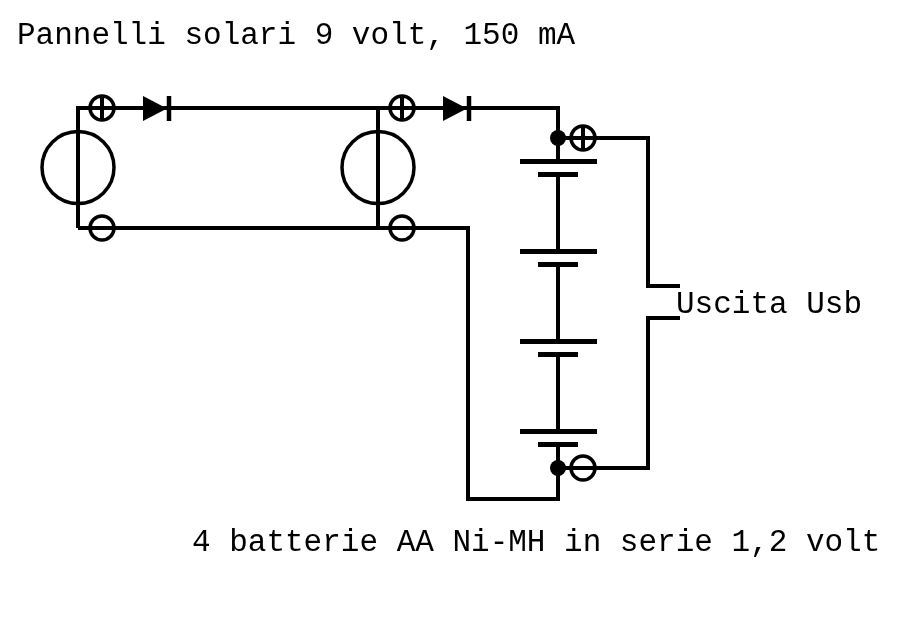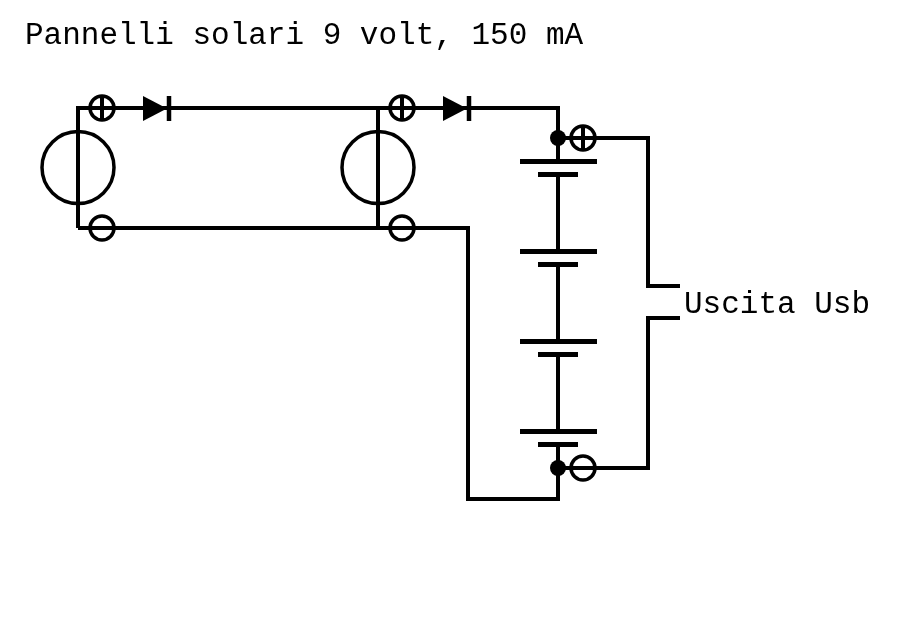--- a/index.html
+++ b/index.html
@@ -11,41 +11,41 @@
     font-family:"Liberation Mono","DejaVu Sans Mono",monospace;
     color:#000;
   }
   .txt{
     position:absolute;
     font-size:31px;
     line-height:31px;
     white-space:pre;
     letter-spacing:0;
     color:#000;
-    margin-left:8px;
   }
   #schematic{position:absolute;left:0;top:0;}
   .wire{stroke:#000;stroke-width:4;fill:none;stroke-linecap:butt;}
   .plate{stroke:#000;stroke-width:5;fill:none;stroke-linecap:butt;}
   .bigcircle{stroke:#000;stroke-width:3.5;fill:none;}
   .term{stroke:#000;stroke-width:3.5;fill:none;}
   .polarity{stroke:#000;stroke-width:4;fill:none;}
   .diode-tri{fill:#000;stroke:none;}
   .diode-bar{stroke:#000;stroke-width:4.5;fill:none;}
   .junction{fill:#000;stroke:none;}
 </style>
 </head>
 <body>
 
 <div id="stage">
 
   <div class="txt" style="left:17px;top:20px;">Pannelli solari 9 volt, 150 mA</div>
 
   <div class="txt" style="left:676px;top:289px;">Uscita Usb</div>
 
+  <div class="txt" style="left:192px;top:527px;">4 batterie AA Ni-MH in serie 1,2 volt</div>
 
   <svg id="schematic" width="906" height="618" viewBox="0 0 906 618">
 
     <g>
       <path class="wire" d="M78,228 L78,108 L558,108 L558,162"></path>
       <path class="wire" d="M378,108 L378,228"></path>
       <path class="wire" d="M78,228 L468,228 L468,499 L558,499 L558,444"></path>
       <path class="wire" d="M558,138 L648,138 L648,286 L680,286"></path>
       <path class="wire" d="M680,318 L648,318 L648,468 L558,468"></path>
       <path class="wire" d="M558,174 L558,252"></path>

